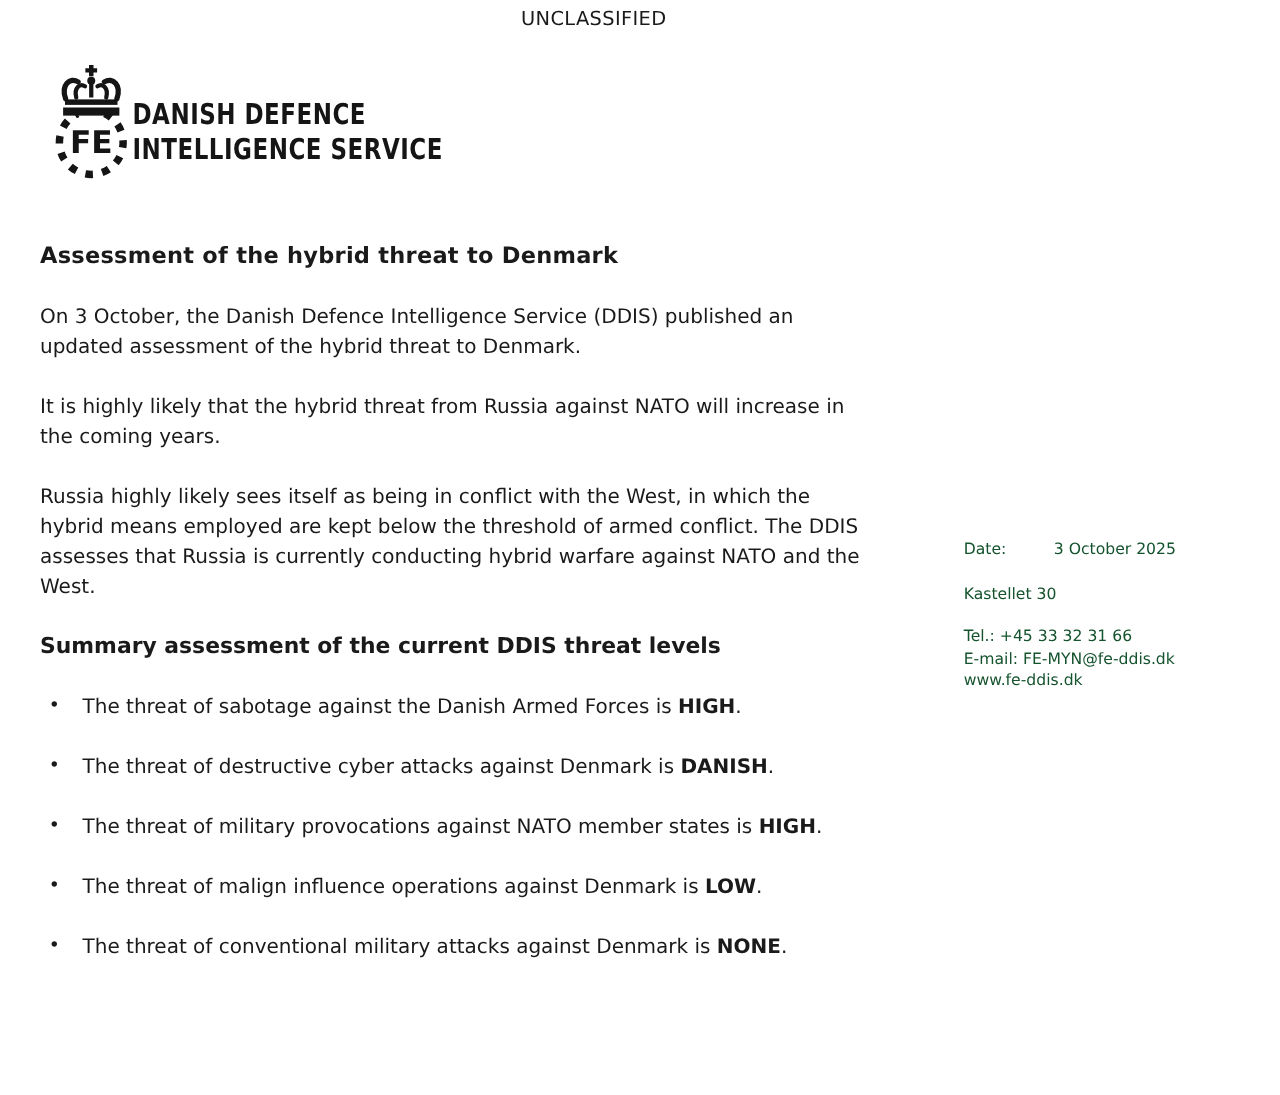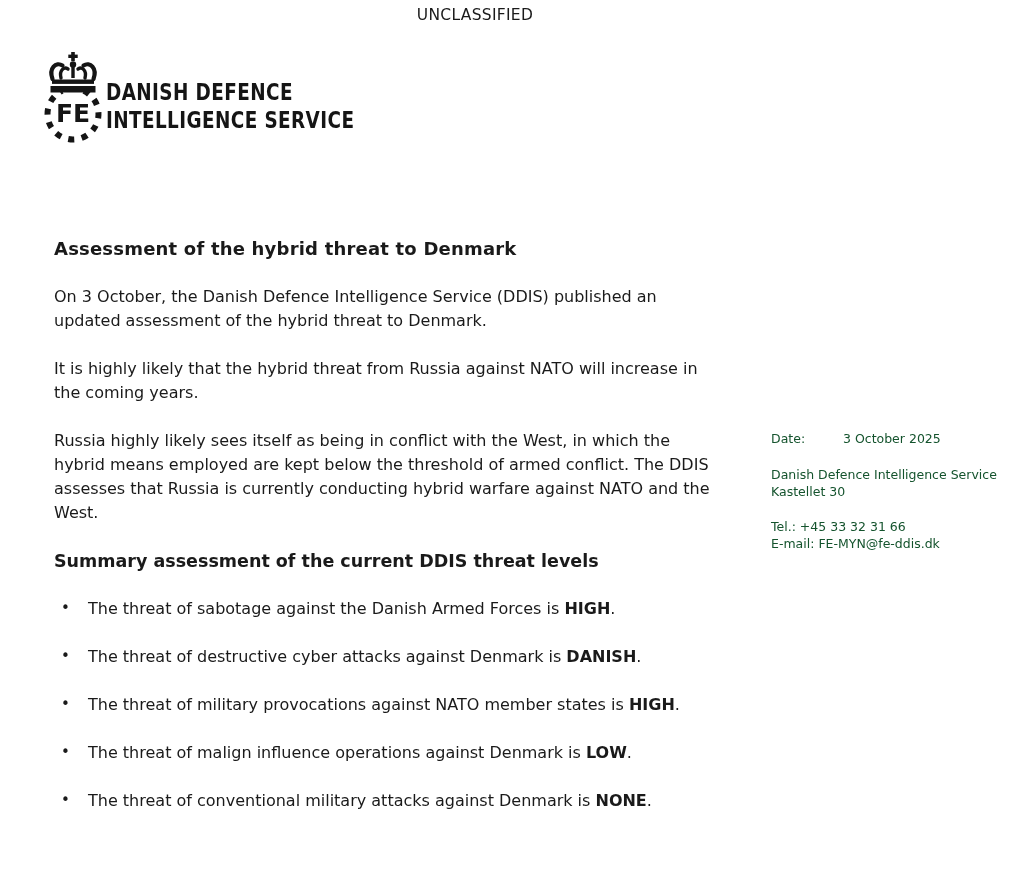--- a/index.html
+++ b/index.html
@@ -14,21 +14,21 @@
 
   .logo { position:absolute; top:52px; left:40px; width:360px; height:95px; }
   .emblem { position:absolute; left:0; top:0; }
   .logo-text {
     position:absolute; left:66px; top:27px;
     font-weight:bold; font-size:23px; line-height:27.5px;
     transform:scaleX(0.8); transform-origin:left top;
     white-space:nowrap; letter-spacing:0.5px; color:#151515;
   }
 
-  .content { position:absolute; left:54px; top:193px; width:658px; font-size:16px; line-height:24px;margin-top:44px; }
+  .content { position:absolute; left:32px; top:193px; width:658px; font-size:16px; line-height:24px; }
   .doc-title { font-size:18px; line-height:24px; letter-spacing:0.2px; font-weight:bold; }
   .content p { margin:24px 0 0 0; }
   .summary-heading { font-size:17.5px; line-height:24px; margin:24px 0 0 0; font-weight:bold; }
   ul.threats { list-style:none; margin:0; padding:0; }
   ul.threats li { position:relative; padding-left:34px; margin-top:24px; }
   ul.threats .marker { position:absolute; left:7px; top:-1px; font-size:15px; }
   ul.threats b { font-weight:bold; }
 
   .infopanel {
     position:absolute; left:771px; top:430px; width:235px;
@@ -90,22 +90,22 @@
         <li><span class="marker">•</span><span>The threat of malign influence operations against Denmark is <b>LOW</b>.</span></li>
         <li><span class="marker">•</span><span>The threat of conventional military attacks against Denmark is <b>NONE</b>.</span></li>
       </ul>
   </div>
 
   <div class="infopanel">
     <div class="date-row">
       <span class="date-label">Date:</span><span>3 October 2025</span>
     </div>
     <div class="address">
-        <div>Danish Defence Intelligence Service</div>
         <div>Kastellet 30</div>
       </div>
     <div class="contact">
       <div>Tel.: +45 33 32 31 66</div>
       <div>E-mail: FE-MYN@fe-ddis.dk</div>
+      <div>www.fe-ddis.dk</div>
     </div>
   </div>
 
 </div>
 
 </body></html>

